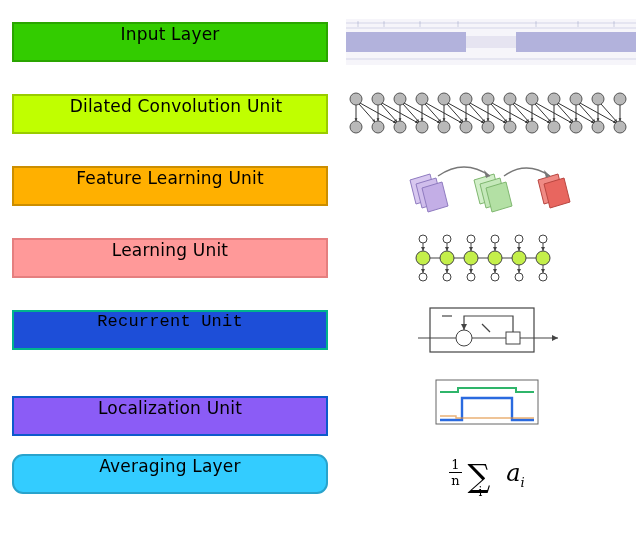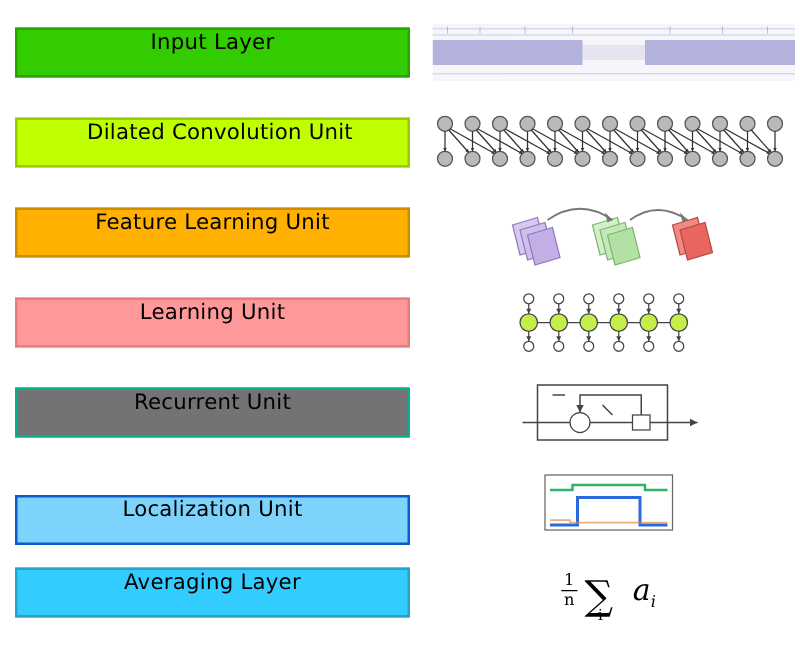--- a/index.html
+++ b/index.html
@@ -287,21 +287,21 @@
           <line x1="136" y1="14" x2="136" y2="22" stroke="#444" stroke-width="1"></line>
           <polygon points="136,22 134,18 138,18" fill="#444"></polygon>
           <line x1="136" y1="36" x2="136" y2="44" stroke="#444" stroke-width="1"></line>
           <polygon points="136,44 134,40 138,40" fill="#444"></polygon>
         </g>
     </svg>
   </div>
 </div>
 
 <div class="row">
-  <div class="block" style="background: #737373; border-color: rgb(0, 180, 141);">
+  <div class="block" style="background: #1d4ed8; border-color: rgb(0, 180, 141); font-family: Liberation Mono, monospace;">
     <span>Recurrent Unit</span>
   </div>
   <div class="illus">
     <svg width="150" height="56" viewBox="0 0 150 56">
       <rect x="18" y="6" width="104" height="44" fill="none" stroke="#444" stroke-width="1.2"></rect>
       <circle cx="52" cy="36" r="8" fill="#fff" stroke="#444"></circle>
       <rect x="94" y="30" width="14" height="12" fill="#fff" stroke="#444"></rect>
       <g stroke="#444" stroke-width="1.2" fill="none">
         <line x1="6" y1="36" x2="44" y2="36"></line>
         <line x1="60" y1="36" x2="94" y2="36"></line>
@@ -310,35 +310,35 @@
         <path d="M40 14 L30 14"></path>
         <path d="M78 30 L70 22"></path>
       </g>
       <polygon points="146,36 140,33 140,39" fill="#444"></polygon>
       <polygon points="52,28 49,22 55,22" fill="#444"></polygon>
     </svg>
   </div>
 </div>
 
 <div class="row">
-  <div class="block" style="background: #7dd3fc; border-color: rgb(13, 90, 204); margin-top: 28px;">
+  <div class="block" style="background: #8b5cf6; border-color: rgb(13, 90, 204); margin-top: 28px;">
     <span>Localization Unit</span>
   </div>
   <div class="illus">
     <svg width="110" height="52" viewBox="0 0 110 52">
       <rect x="4" y="4" width="102" height="44" fill="#fff" stroke="#666" stroke-width="1"></rect>
       <polyline points="8,16 26,16 26,12 84,12 84,16 102,16" fill="none" stroke="#2fb56a" stroke-width="2"></polyline>
       <polyline points="8,44 30,44 30,22 80,22 80,44 102,44" fill="none" stroke="#2a6adf" stroke-width="2.4"></polyline>
       <polyline points="8,40 24,40 24,42 102,42" fill="none" stroke="#e08f3a" stroke-width="1.4" opacity="0.7"></polyline>
     </svg>
   </div>
 </div>
 
 <div class="row" style="margin-bottom:0;">
-  <div class="block" style="background: rgb(51, 204, 255); border-color: rgb(41, 163, 204);">
+  <div class="block" style="background: rgb(51, 204, 255); border-color: rgb(41, 163, 204); border-radius: 11px;">
     <span>Averaging Layer</span>
   </div>
   <div class="illus">
     <div class="formula">
       <span class="frac">
         <span class="num">1</span>
         <span class="den">n</span>
       </span>
       <span class="sigma">∑</span>
       <span class="sub">i</span>

